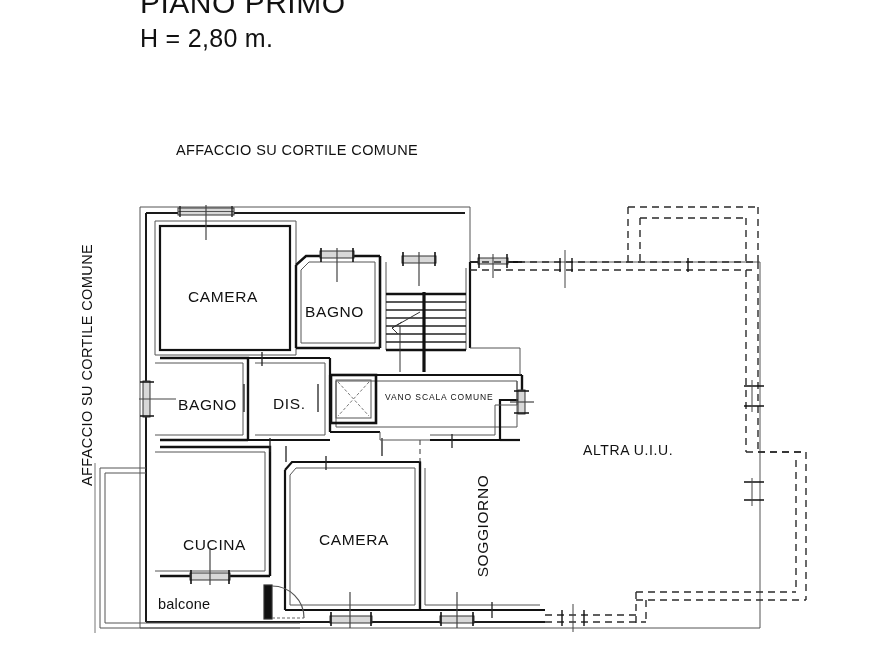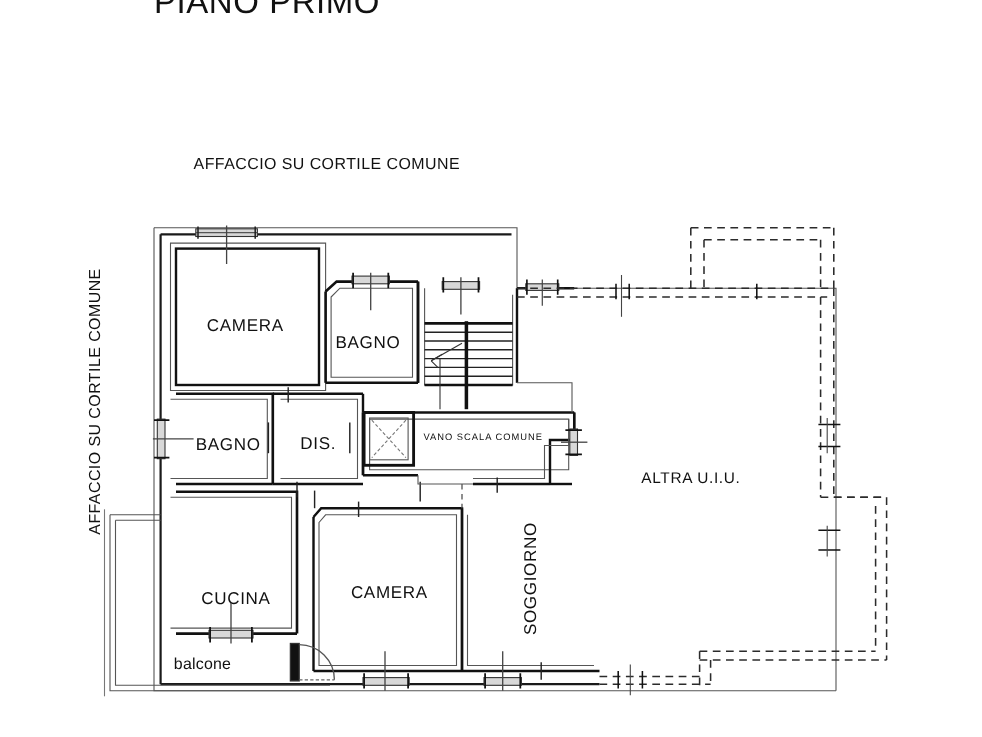--- a/index.html
+++ b/index.html
@@ -13,31 +13,32 @@
   #label-left-courtyard{left:-34px;top:357px;font-size:14.5px;letter-spacing:.4px;
       transform:rotate(-90deg);transform-origin:50% 50%;}
   .room-label{font-size:15.5px;letter-spacing:.6px;}
   #label-camera-1{left:188px;top:288px;}
   #label-bagno-1{left:305px;top:303px;}
   #label-bagno-2{left:178px;top:396px;}
   #label-dis{left:273px;top:395px;}
   #label-cucina{left:183px;top:536px;text-align:center;}
   #label-camera-2{left:319px;top:531px;}
   #label-soggiorno{left:432px;top:517px;transform:rotate(-90deg);transform-origin:50% 50%;}
-  #label-altra{left:583px;top:426px;font-size:14px;letter-spacing:.6px;text-align:center;}
+  #label-altra{left:583px;top:442px;font-size:14px;letter-spacing:.6px;text-align:center;}
   #label-vano-scala{left:385px;top:392px;font-size:8.5px;letter-spacing:.9px;}
   #label-balcone{left:158px;top:596px;font-size:14.5px;letter-spacing:.2px;}
   svg{position:absolute;left:0;top:0;}
 </style>
 </head>
 <body>
 
 <div id="plan-root">
 
   <div class="txt" id="title-piano">PIANO PRIMO</div>
+  <div class="txt" id="title-height">H = 2,80 m.</div>
 
   <div class="txt" id="label-top-courtyard">AFFACCIO SU CORTILE COMUNE</div>
   <div class="txt" id="label-left-courtyard">AFFACCIO SU CORTILE COMUNE</div>
 
   <div class="txt room-label" id="label-camera-1">CAMERA</div>
   <div class="txt room-label" id="label-bagno-1">BAGNO</div>
   <div class="txt room-label" id="label-bagno-2">BAGNO</div>
   <div class="txt room-label" id="label-dis">DIS.</div>
   <div class="txt room-label" id="label-cucina">CUCINA</div>
   <div class="txt room-label" id="label-camera-2">CAMERA</div>

